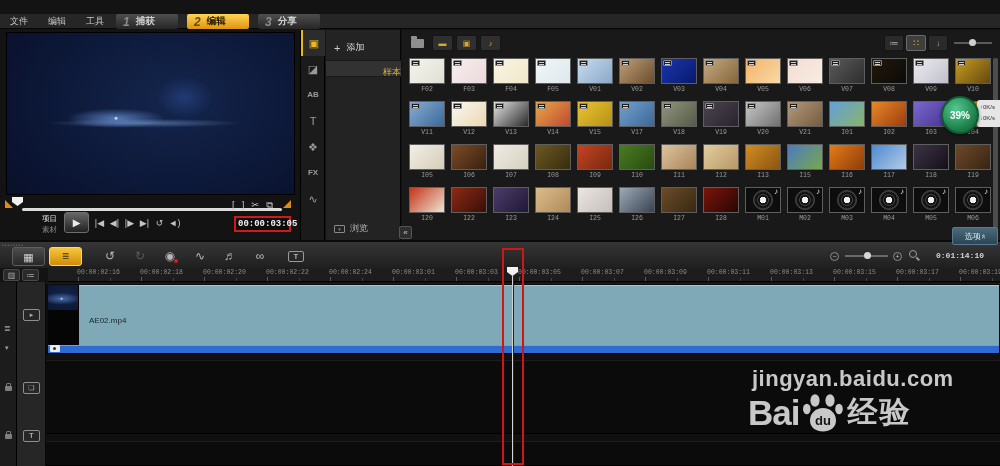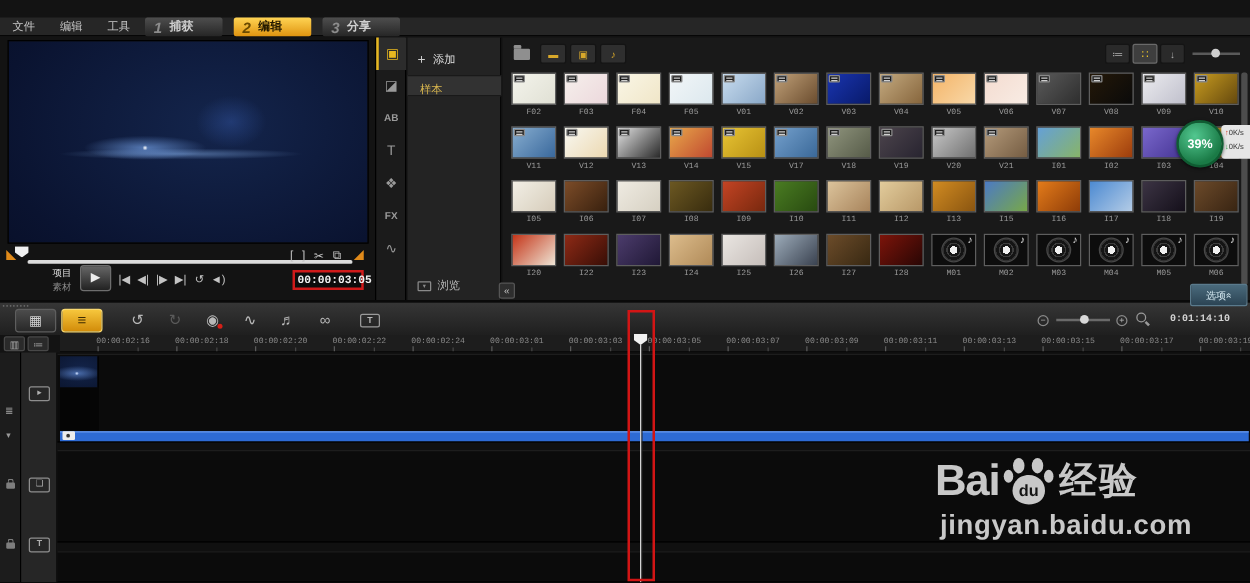--- a/index.html
+++ b/index.html
@@ -51,21 +51,21 @@
   #nav-rail{left:300px;top:30px;width:25px;height:210px;background:#1b1b1b;border-left:1px solid #000;border-right:1px solid #000;}
   .nav-item{width:24px;height:26px;line-height:26px;text-align:center;font-size:11px;color:#9a9a9a;}
   .nav-item.txt{font-size:8px;font-weight:bold;}
   .nav-item.active{color:#e8b820;background:#2c2c2c;border-left:2px solid #e8b820;}
 
   
   #panel{left:326px;top:30px;width:75px;height:210px;background:#232323;border-right:1px solid #060606;}
   #add-row{left:8px;top:11px;display:flex;align-items:center;gap:6px;}
   #add-plus{font-size:11px;color:#cfcfcf;}
   #add-label{font-size:9px;color:#dedede;}
-  #sample-item{left:0;top:30px;width:75px;height:17px;background:#323232;border-top:1px solid #191919;border-bottom:1px solid #191919;}
+  #sample-item{left:0;top:30px;width:75px;height:17px;background:#323232;border-top:1px solid #191919;border-bottom:1px solid #191919;text-align:right;}
   #sample-item span{margin-left:10px;font-size:9px;color:#d6b44e;line-height:17px;display:inline-block;}
   #browse-row{left:8px;top:192px;display:flex;align-items:center;gap:5px;}
   #browse-ic{width:11px;height:8px;border:1px solid #8a8a8a;border-radius:1px;color:#8a8a8a;font-size:5px;text-align:center;line-height:7px;}
   #browse-label{font-size:9px;color:#b4b4b4;}
   #collapse-btn{left:399px;top:226px;width:13px;height:13px;background:#2e2e2e;border:1px solid #555;border-radius:2px;color:#c8c8c8;font-size:8px;text-align:center;line-height:11px;z-index:5;}
 
   
   #library{left:402px;top:30px;width:598px;height:210px;background:#191919;}
   #folder-ic{left:9px;top:9px;width:13px;height:9px;background:#8f8f8f;border-radius:1px;}
   #folder-ic:before{content:"";position:absolute;top:-3px;left:0;width:6px;height:3px;background:#8f8f8f;border-radius:1px 1px 0 0;}
@@ -659,37 +659,40 @@
     <div class="abs" id="header-col">
       <div class="abs trk-ic" id="ic-video">▸</div>
       <div class="abs trk-ic" id="ic-overlay">❏</div>
       <div class="abs trk-ic" id="ic-title">T</div>
     </div>
     <div class="trow" id="row-video"></div>
     <div class="trow" id="row-overlay"></div>
     <div class="trow" id="row-title"></div>
     <div class="abs" id="clip-thumb"></div>
     <div class="abs" id="clip-under"></div>
+    <div class="abs" id="clip-body">
+      <span id="clip-label">AE02.mp4</span>
+    </div>
     <div class="abs" id="audio-bar"></div>
     <div class="abs" id="mute-badge"></div>
   </div>
 
   <div class="abs" id="playhead-line"></div>
   <div class="abs" id="playhead-head"></div>
   <div class="abs" id="red-box"></div>
 
   <div class="abs" id="watermark">
+    <div id="wm-url">jingyan.baidu.com</div>
     <div id="wm-row1">
       <span id="wm-bai">Bai</span>
       <svg id="wm-paw" width="42" height="40" viewBox="0 0 40 40">
         <ellipse cx="12" cy="7.5" rx="4.6" ry="6.2" fill="#c8c8c8"></ellipse>
         <ellipse cx="27" cy="7.5" rx="4.6" ry="6.2" fill="#c8c8c8"></ellipse>
         <ellipse cx="3.8" cy="16" rx="3.8" ry="5.2" fill="#c8c8c8"></ellipse>
         <ellipse cx="36" cy="16" rx="3.8" ry="5.2" fill="#c8c8c8"></ellipse>
         <path d="M20,15 C27.5,15 33,20.5 33,27.5 C33,34.5 27,38.5 20,38.5 C13,38.5 7,34.5 7,27.5 C7,20.5 12.5,15 20,15 Z" fill="#c8c8c8"></path>
         <text x="20" y="32" font-size="13" font-weight="bold" fill="#141414" text-anchor="middle" font-family="Liberation Sans, sans-serif">du</text>
       </svg>
       <span id="wm-suffix">经验</span>
     </div>
-    <div id="wm-url">jingyan.baidu.com</div>
   </div>
 
 </div>
 
 </body></html>

